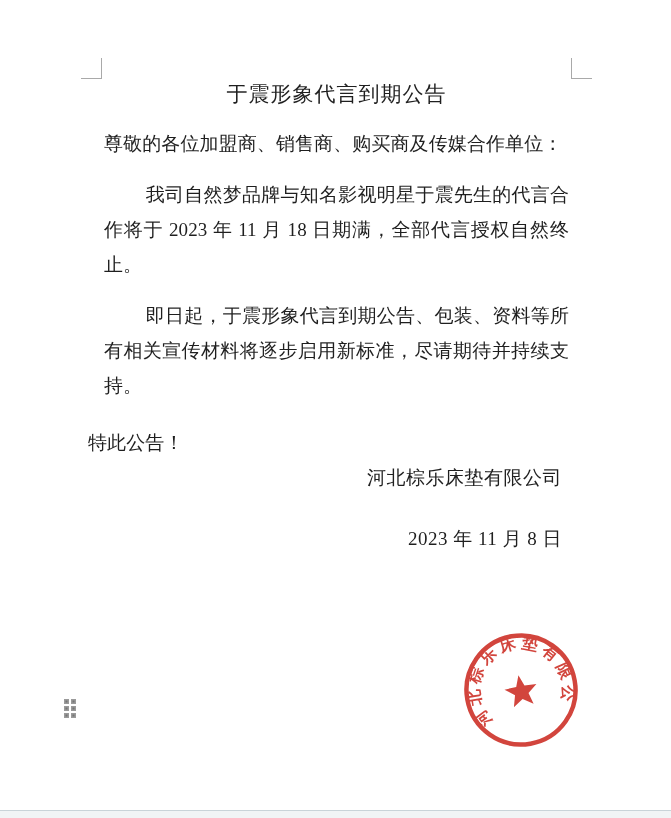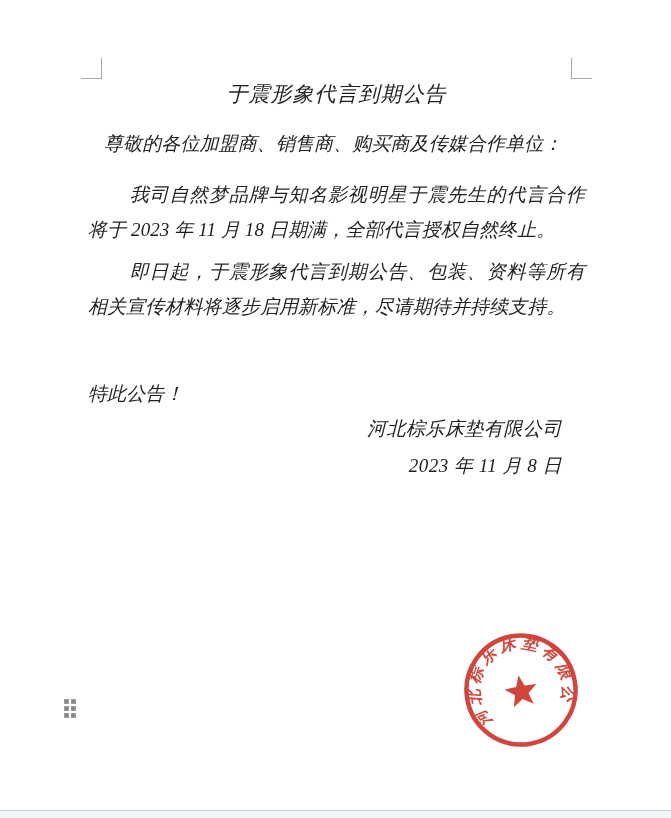--- a/index.html
+++ b/index.html
@@ -1,44 +1,44 @@
 <!DOCTYPE html>
 <html><head>
 <meta charset="utf-8">
 <style>
   html,body{margin:0;padding:0;background:#ffffff;}
   body{
     width:671px;height:818px;position:relative;overflow:hidden;
     font-family:"Liberation Serif","DejaVu Serif",serif;
   }
   .page{
-    position:absolute;left:0;top:0;width:671px;height:810px;background:#ffffff;font-style:italic;
+    position:absolute;left:0;top:0;width:671px;height:810px;background:#ffffff;
   }
   
   .mark{position:absolute;width:20px;height:20px;}
   .mark-left{left:81px;top:58px;border-right:1px solid #a9a9a9;border-bottom:1px solid #a9a9a9;}
   .mark-right{left:571px;top:58px;border-left:1px solid #a9a9a9;border-bottom:1px solid #a9a9a9;}
 
   .content{
     position:absolute;left:88px;top:78px;width:497px;
     font-size:19px;line-height:35px;color:#1f1f1f;
     letter-spacing:0.1px;text-align:justify;
   }
   .doc-title{
     font-size:21px;line-height:32px;text-align:center;font-weight:normal;
     margin:0 0 4px 0;letter-spacing:1px;
   }
   .salutation{margin:16px;}
-  .para{margin:0;text-indent:2.2em;}
+  .para{margin:16px;text-indent:2.2em;}
   .para.p1{margin-top:8px;}
   .para.p2{margin-top:9px;}
   .para.p3{margin-top:7px;}
-  .closing{margin-top:52px;}
+  .closing{margin-top:22px;}
   .sign-block{text-align:right;padding-right:23px;letter-spacing:0.5px;}
-  .sign-date{margin-top:2px;}
+  .sign-date{margin-top:26px;}
 
   
   .seal{
     position:absolute;left:462px;top:631px;width:118px;height:118px;
     mix-blend-mode:multiply;opacity:0.93;transform:rotate(-10deg);
   }
   .seal svg{display:block;}
   .seal text{
     font-family:"Liberation Serif","DejaVu Serif",serif;
     font-size:16px;font-weight:bold;

